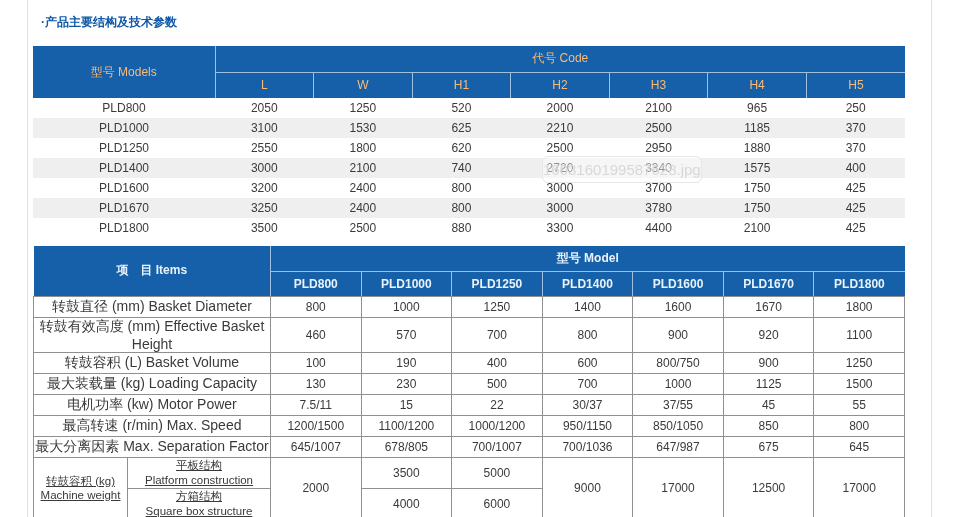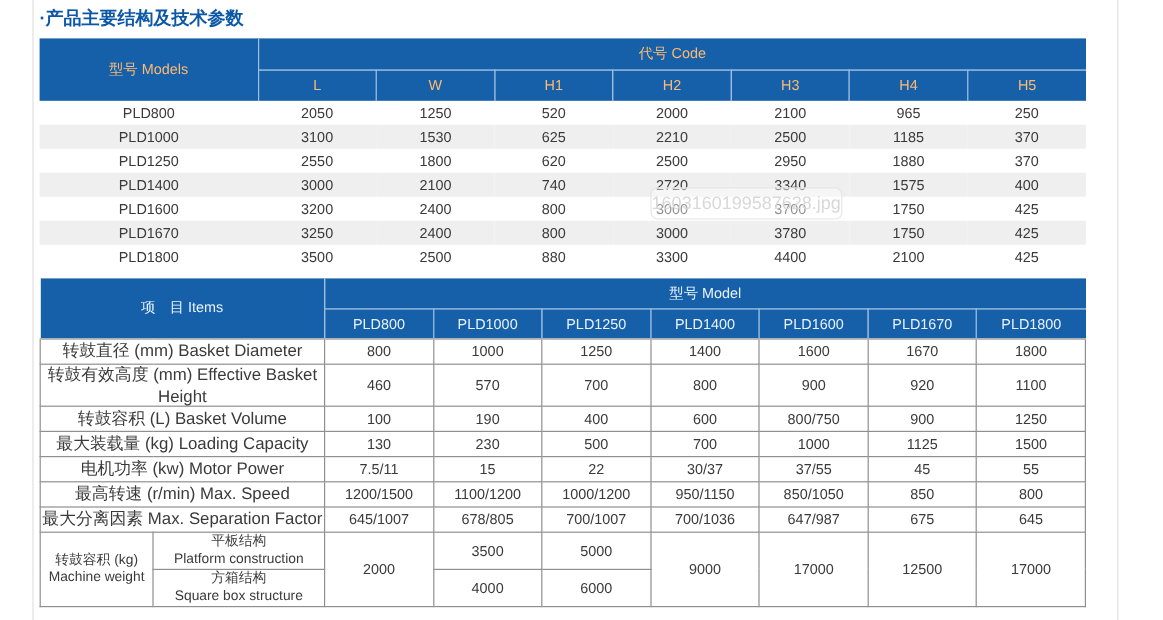--- a/index.html
+++ b/index.html
@@ -11,22 +11,22 @@
     position: relative;
     overflow: hidden;
   }
   .vline { position: absolute; top: 0; bottom: 0; width: 1px; background: #e0e0e0; }
   .vline.left { left: 27px; }
   .vline.right { left: 931px; }
 
   .content { position: absolute; left: 33px; top: 0; width: 872px; }
 
   .title {
-    margin: 0; padding: 6px 0 7px 0;
-    font-size: 15px; font-weight: bold;
+    margin: 8px; padding: 6px 0 7px 0;
+    font-size: 12px; font-weight: bold;
     color: #0d57a7;
   }
 
   table { border-collapse: collapse; table-layout: fixed; width: 872px; }
   th, td { padding: 0; }
 
   
   .t1 th {
     background: #1560a8; color: #fdba74;
     font-weight: normal; font-size: 12px;
@@ -36,34 +36,34 @@
   .t1 tr.sub th { border-left: 1px solid #9fc0e0; }
   .t1 td {
     height: 20px; font-size: 12px; color: #3a3a3a; text-align: center;
   }
   .t1 tbody tr.alt { background: #efefef; }
 
   
   .t2 { margin-top: 8px; }
   .t2 th {
     background: #1560a8; color: #e9f2fb;
-    font-weight: normal; font-size: 12px;
+    font-weight: bold; font-size: 12px;
     height: 25px; text-align: center;
   }
   .t2 th.model { border-left: 1px solid #9fc0e0; border-bottom: 1px solid #9fc0e0; }
   .t2 tr.sub th { border-left: 1px solid #9fc0e0; border-bottom: 1px solid #8f8f8f; }
   .t2 th.items { border-bottom: 1px solid #8f8f8f; text-align: center; }
   .t2 tbody td {
     border: 1px solid #8f8f8f;
     height: 21px; font-size: 12px; color: #3a3a3a; text-align: center;
     background: #ffffff;
   }
   .t2 tbody td.label { font-size: 14px; margin-top: 13px; }
   .t2 tr.wrow td { height: 31px; }
-  .t2 td.wlabel div, .t2 td.sublabel div { font-size: 11.5px; line-height: 1.25; }
+  .t2 td.wlabel div, .t2 td.sublabel div { font-size: 11.5px; line-height: 1.25; text-decoration: underline; }
 
   
   .watermark {
     position: absolute; left: 542px; top: 156px;
     padding: 4px 0;
     font-size: 15px; color: #d8d8d8;
     background: rgba(255,255,255,0.45);
     border: 1px solid #e6e6e6;
     border-radius: 6px;
     white-space: nowrap;

